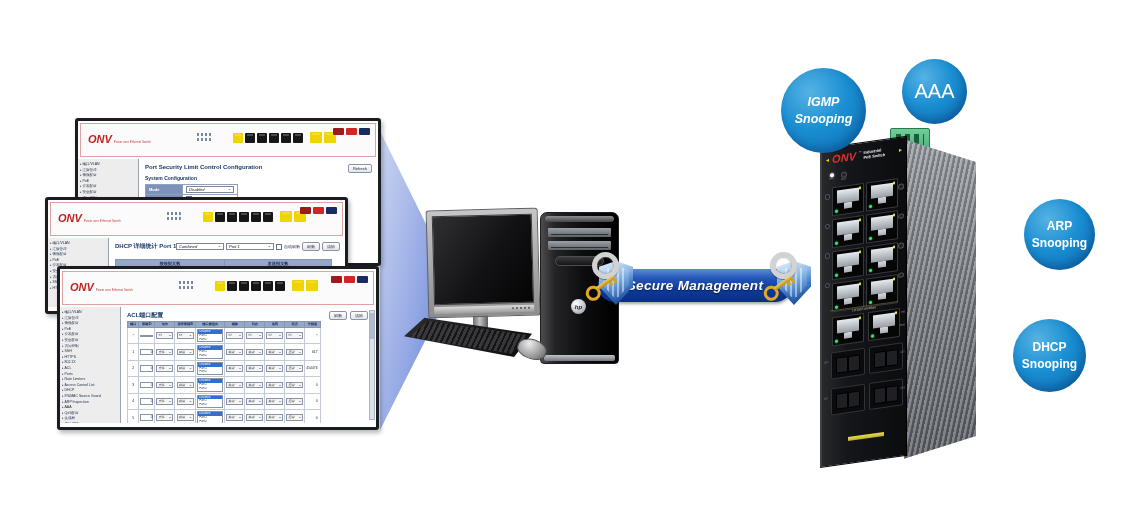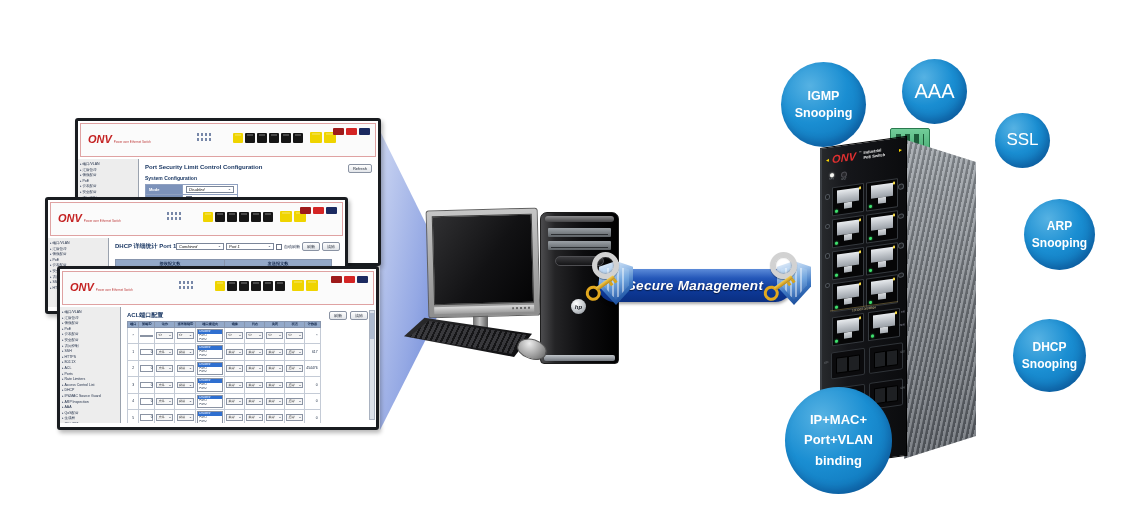--- a/index.html
+++ b/index.html
@@ -203,21 +203,21 @@
   .g11{left:2px;top:213px;} .g12{right:1px;top:213px;} .g9{left:2px;top:249px;} .g10{right:1px;top:249px;}
   .ystrip{position:absolute;left:26px;top:292px;width:36px;height:4px;
         background:linear-gradient(#e9de50,#b9af29);}
 
   
   .bubble{position:absolute;z-index:9;border-radius:50%;display:flex;flex-direction:column;align-items:center;
           justify-content:center;color:#fff;text-align:center;font-weight:bold;
           background:radial-gradient(circle at 34% 28%,#56b2e3 0%,#1a8ed2 45%,#0b6bb0 100%);
           box-shadow:inset -3px -5px 9px rgba(0,0,60,.22);}
   .bubble span{display:block;line-height:1.35;}
-  .b-igmp{left:781px;top:62px;width:85px;height:85px;font-size:12.5px;}
+  .b-igmp{left:781px;top:68px;width:85px;height:85px;font-size:12.5px;font-style:italic;}
   .b-aaa{left:902px;top:59px;width:65px;height:65px;font-size:20px;font-weight:normal;}
   .b-ssl{left:995px;top:113px;width:55px;height:55px;font-size:17px;font-weight:normal;}
   .b-arp{left:1024px;top:199px;width:71px;height:71px;font-size:12px;}
   .b-dhcp{left:1013px;top:319px;width:73px;height:73px;font-size:12px;}
   .b-bind{left:785px;top:387px;width:107px;height:107px;font-size:13px;}
   .b-bind span{line-height:1.55;}
   .b-iso{left:951px;top:402px;width:95px;height:95px;font-size:12px;}
   .b-iso span{line-height:1.5;}
 </style>
 </head>
@@ -807,30 +807,22 @@
     </div>
   </div>
 
   <div class="bubble b-igmp">
     <span>IGMP</span>
       <span>Snooping</span>
   </div>
   <div class="bubble b-aaa">
     <span>AAA</span>
   </div>
-  <div class="bubble b-ssl">
-    <span>SSL</span>
-  </div>
   <div class="bubble b-arp">
     <span>ARP</span>
       <span>Snooping</span>
   </div>
   <div class="bubble b-dhcp">
     <span>DHCP</span>
       <span>Snooping</span>
   </div>
-  <div class="bubble b-bind">
-    <span>IP+MAC+</span>
-      <span>Port+VLAN</span>
-      <span>binding</span>
-  </div>
 
 </div>
 
 </body></html>

